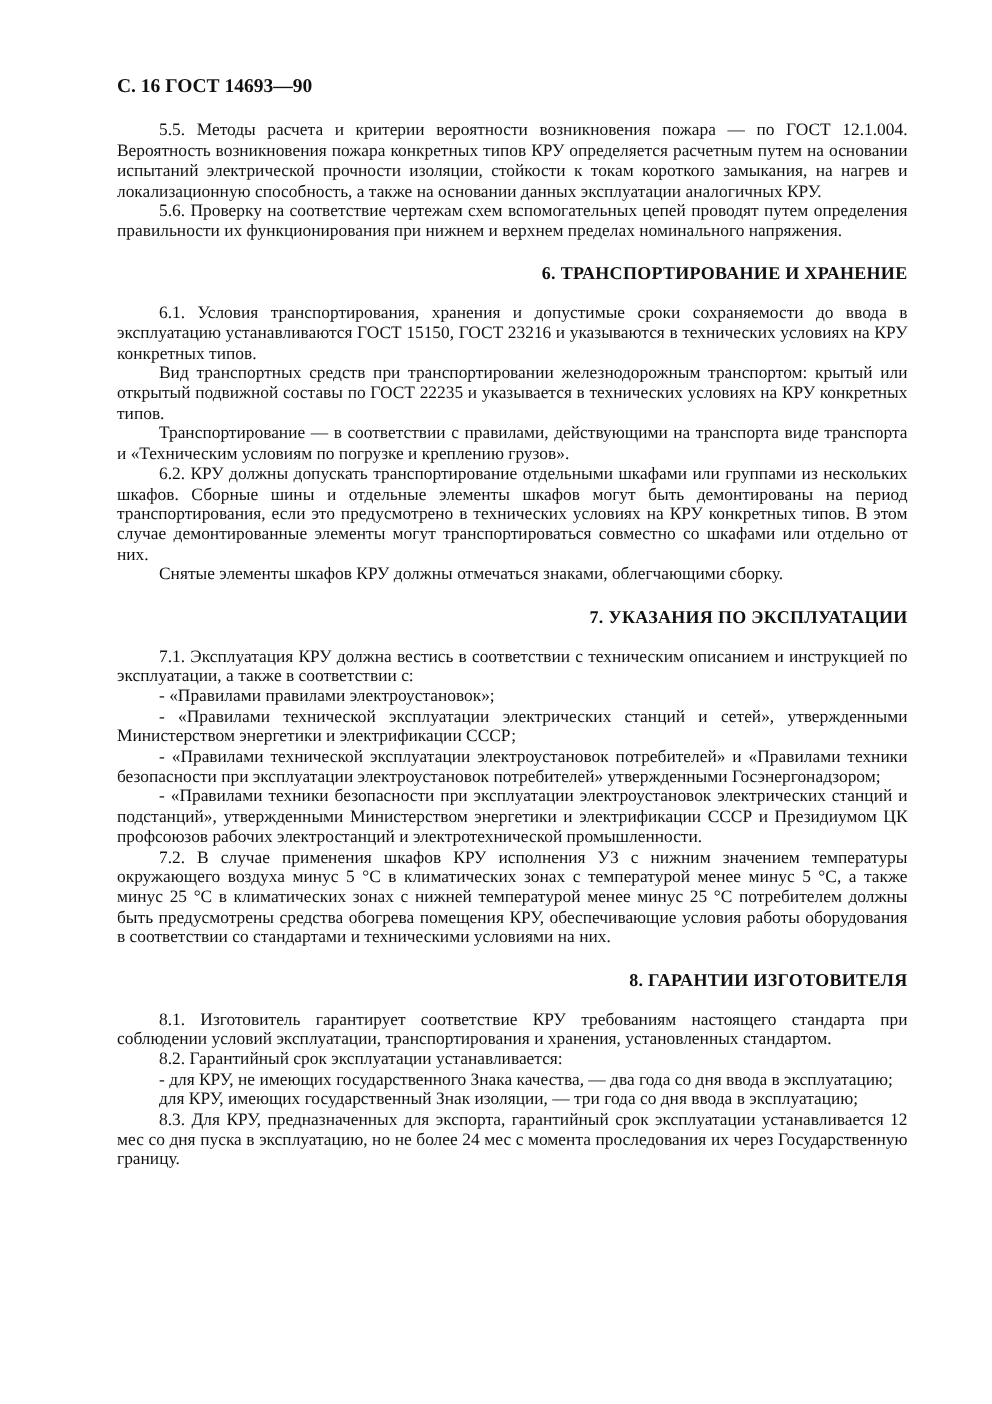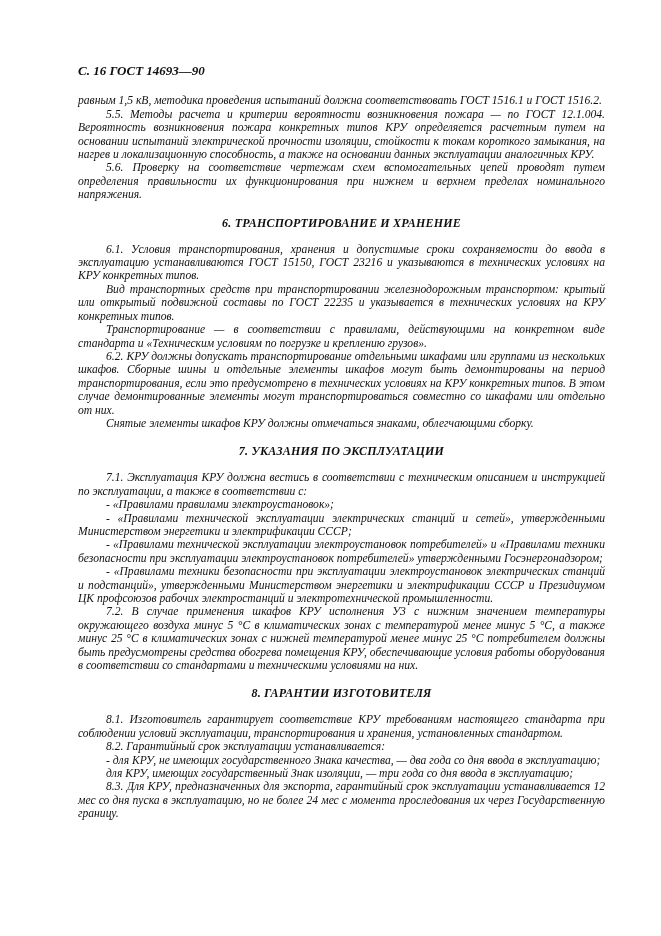--- a/index.html
+++ b/index.html
@@ -1,41 +1,40 @@
 <!DOCTYPE html>
 <html><head>
   <meta charset="utf-8">
   <style>
     html, body { margin: 0; padding: 0; background: #ffffff; }
     body { width: 661px; height: 936px; position: relative; overflow: hidden; }
     .page {
-      position: absolute; left: 78px; top: 64px; width: 527px;
-      font-family: "Liberation Serif", serif; font-size: 11.6px; line-height: 13.4px; color: #111; font-style: italic;
+      position: absolute; left: 78px; top: 50px; width: 527px;
+      font-family: "Liberation Serif", serif; font-size: 11.6px; line-height: 13.4px; color: #111;
     }
     .header { font-weight: bold; font-size: 13px; margin: 0 0 17px 0; }
     p { margin: 0; text-align: justify; text-indent: 0; }
     p.ind { text-indent: 28px; }
     h2 {
-      font-size: 12px; font-weight: bold; text-align: center; margin: 14px 0 13px 0;
+      font-size: 12px; font-weight: bold; text-align: right; margin: 14px 0 13px 0;
       letter-spacing: 0.2px; line-height: 14px;
     }
   </style>
 </head>
 <body>
 
 <div class="page">
   <div class="header">С. 16 ГОСТ 14693—90</div>
   <div id="content">
-      <p>равным 1,5 кВ, методика проведения испытаний должна соответствовать ГОСТ 1516.1 и ГОСТ 1516.2.</p>
       <p class="ind">5.5. Методы расчета и критерии вероятности возникновения пожара — по ГОСТ 12.1.004. Вероятность возникновения пожара конкретных типов КРУ определяется расчетным путем на основании испытаний электрической прочности изоляции, стойкости к токам короткого замыкания, на нагрев и локализационную способность, а также на основании данных эксплуатации аналогичных КРУ.</p>
       <p class="ind">5.6. Проверку на соответствие чертежам схем вспомогательных цепей проводят путем определения правильности их функционирования при нижнем и верхнем пределах номинального напряжения.</p>
       <h2>6. ТРАНСПОРТИРОВАНИЕ И ХРАНЕНИЕ</h2>
       <p class="ind">6.1. Условия транспортирования, хранения и допустимые сроки сохраняемости до ввода в эксплуатацию устанавливаются ГОСТ 15150, ГОСТ 23216 и указываются в технических условиях на КРУ конкретных типов.</p>
       <p class="ind">Вид транспортных средств при транспортировании железнодорожным транспортом: крытый или открытый подвижной составы по ГОСТ 22235 и указывается в технических условиях на КРУ конкретных типов.</p>
-      <p class="ind">Транспортирование — в соответствии с правилами, действующими на конкретном виде стандарта и «Техническим условиям по погрузке и креплению грузов».</p>
+      <p class="ind">Транспортирование — в соответствии с правилами, действующими на транспорта виде транспорта и «Техническим условиям по погрузке и креплению грузов».</p>
       <p class="ind">6.2. КРУ должны допускать транспортирование отдельными шкафами или группами из нескольких шкафов. Сборные шины и отдельные элементы шкафов могут быть демонтированы на период транспортирования, если это предусмотрено в технических условиях на КРУ конкретных типов. В этом случае демонтированные элементы могут транспортироваться совместно со шкафами или отдельно от них.</p>
       <p class="ind">Снятые элементы шкафов КРУ должны отмечаться знаками, облегчающими сборку.</p>
       <h2>7. УКАЗАНИЯ ПО ЭКСПЛУАТАЦИИ</h2>
       <p class="ind">7.1. Эксплуатация КРУ должна вестись в соответствии с техническим описанием и инструкцией по эксплуатации, а также в соответствии с:</p>
       <p class="ind">- «Правилами правилами электроустановок»;</p>
       <p class="ind">- «Правилами технической эксплуатации электрических станций и сетей», утвержденными Министерством энергетики и электрификации СССР;</p>
       <p class="ind">- «Правилами технической эксплуатации электроустановок потребителей» и «Правилами техники безопасности при эксплуатации электроустановок потребителей» утвержденными Госэнергонадзором;</p>
       <p class="ind">- «Правилами техники безопасности при эксплуатации электроустановок электрических станций и подстанций», утвержденными Министерством энергетики и электрификации СССР и Президиумом ЦК профсоюзов рабочих электростанций и электротехнической промышленности.</p>
       <p class="ind">7.2. В случае применения шкафов КРУ исполнения У3 с нижним значением температуры окружающего воздуха минус 5 °С в климатических зонах с температурой менее минус 5 °С, а также минус 25 °С в климатических зонах с нижней температурой менее минус 25 °С потребителем должны быть предусмотрены средства обогрева помещения КРУ, обеспечивающие условия работы оборудования в соответствии со стандартами и техническими условиями на них.</p>
       <h2>8. ГАРАНТИИ ИЗГОТОВИТЕЛЯ</h2>

